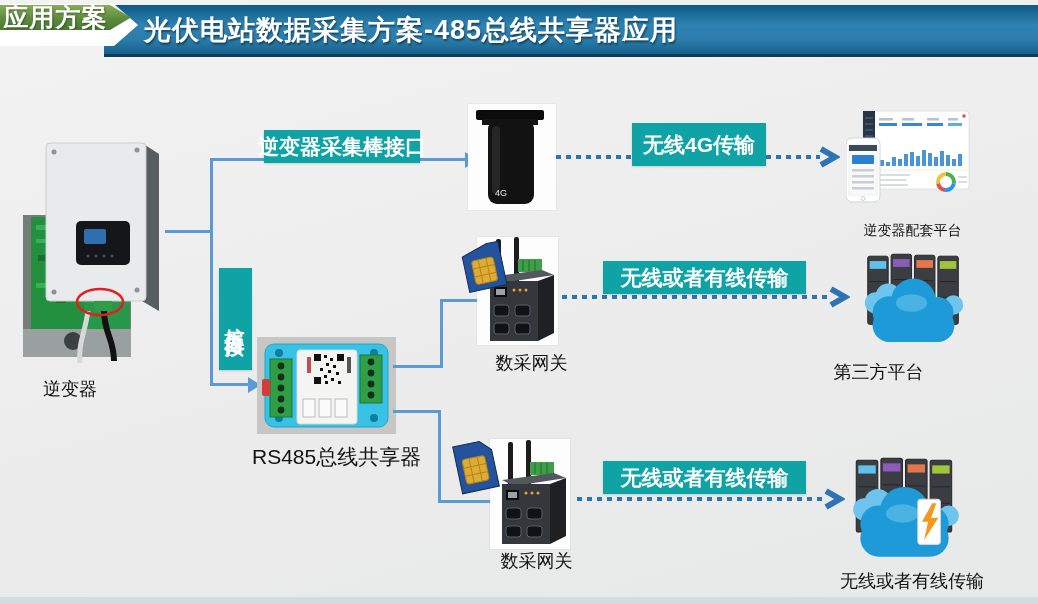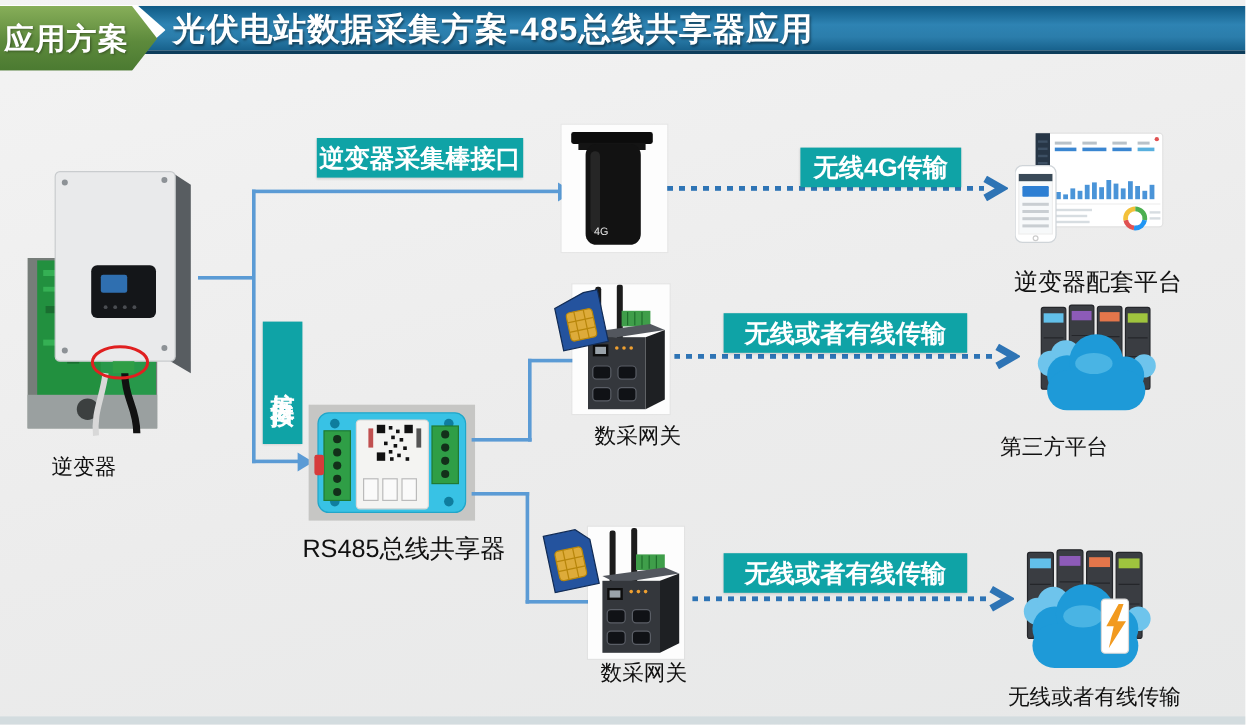--- a/index.html
+++ b/index.html
@@ -2,29 +2,29 @@
 <html><head>
 <meta charset="utf-8">
 <style>
   html,body{margin:0;padding:0;}
   body{font-family:"Liberation Sans","DejaVu Sans",sans-serif;}
   #stage{position:relative;width:1038px;height:604px;overflow:hidden;
          background:linear-gradient(165deg,#f3f3f3 0%,#ececec 55%,#e7e8e8 100%);}
   .abs{position:absolute;}
 
   
-  .banner{left:104px;top:5px;width:934px;height:40px;
+  .banner{left:104px;top:5px;width:934px;height:52px;
           background:linear-gradient(180deg,#0f5a85 0%,#2e83b3 42%,#2b7dab 70%,#17618c 100%);
           border-bottom:3px solid #0d3d5b;
           display:flex;align-items:center;padding-left:40px;box-sizing:border-box;}
   .banner-title{color:#fff;font-size:27px;font-weight:bold;letter-spacing:1px;
           text-shadow:1px 2px 2px rgba(0,0,0,.45);white-space:nowrap;}
   .badge-outline{left:0;top:4px;width:138px;height:42px;background:#fff;
           clip-path:polygon(0 0,114px 0,138px 50%,114px 100%,0 100%);}
-  .badge{left:0;top:5px;width:131px;height:54px;
+  .badge{left:0;top:5px;width:131px;height:25px;
           background:linear-gradient(180deg,#87ae59 0%,#5d8a3c 55%,#4b7a31 100%);
           clip-path:polygon(0 0,110px 0,131px 50%,110px 100%,0 100%);
           display:flex;align-items:center;justify-content:center;
           padding-right:20px;box-sizing:border-box;}
   .badge span{color:#fff;font-size:25px;font-weight:bold;letter-spacing:1px;
           text-shadow:1px 1px 2px rgba(0,0,0,.35);}
 
   
   .teal{background:#0fa3a6;color:#fff;font-weight:bold;font-size:21px;
         display:flex;align-items:center;justify-content:center;white-space:nowrap;
@@ -86,37 +86,37 @@
   </svg>
   <div class="abs cap" style="left:20px;top:377px;width:100px">逆变器</div>
 
   <div class="abs hline" style="left:165px;top:230px;width:47px"></div>
   <div class="abs vline" style="left:210px;top:158px;height:228px"></div>
   <div class="abs hline" style="left:210px;top:158px;width:257px"></div>
   <div class="abs arrow-r" style="left:465px;top:152px"></div>
   <div class="abs hline" style="left:210px;top:383px;width:40px"></div>
   <div class="abs arrow-r" style="left:248px;top:377px"></div>
 
-  <div class="abs teal" style="left:264px;top:115px;width:172px;height:33px">逆变器采集棒接口</div>
+  <div class="abs teal" style="left:264px;top:130px;width:156px;height:33px">逆变器采集棒接口</div>
   <div class="abs teal vert" style="left:219px;top:268px;width:33px;height:102px">扩展接口</div>
 
   <div class="abs photo" style="left:468px;top:104px;width:88px;height:106px"></div>
   <svg class="abs" style="left:468px;top:104px" width="88" height="106" viewBox="0 0 88 106">
     <rect x="8" y="6" width="68" height="10" rx="2" fill="#0c0c0c"></rect>
     <rect x="14" y="15" width="56" height="6" fill="#141414"></rect>
     <rect x="20" y="16" width="46" height="84" rx="9" fill="#121212"></rect>
     <rect x="24" y="22" width="8" height="68" rx="4" fill="#262626"></rect>
     <text x="27" y="92" font-size="9" fill="#e8e8e8">4G</text>
   </svg>
 
   <div class="abs dots" style="left:556px;top:155px;width:264px"></div>
   <svg class="abs" style="left:818px;top:146px" width="22" height="22" viewBox="0 0 22 22">
     <path d="M3 3 L17 11 L3 19" fill="none" stroke="#2e74b5" stroke-width="6"></path>
   </svg>
-  <div class="abs teal" style="left:667px;top:123px;width:134px;height:33px">无线4G传输</div>
+  <div class="abs teal" style="left:632px;top:123px;width:134px;height:43px">无线4G传输</div>
 
   <svg class="abs" style="left:846px;top:108px" width="130" height="96" viewBox="0 0 130 96">
     <rect x="17" y="3" width="106" height="78" rx="3" fill="#ffffff" stroke="#e2e2e2"></rect>
     <rect x="17" y="3" width="12" height="78" fill="#273646"></rect>
     <rect x="19" y="9" width="8" height="2" fill="#3c4f63"></rect>
       <rect x="19" y="15" width="8" height="2" fill="#3c4f63"></rect>
     <rect x="19" y="21" width="8" height="2" fill="#3c4f63"></rect>
       <rect x="19" y="27" width="8" height="2" fill="#3c4f63"></rect>
     <circle cx="118" cy="8" r="1.8" fill="#e05252"></circle>
     <rect x="33" y="10" width="14" height="2.5" fill="#b9c2c9"></rect>
@@ -158,21 +158,21 @@
     <rect x="0" y="30" width="34" height="64" rx="6" fill="#ffffff" stroke="#cfd4d8"></rect>
     <rect x="3" y="37" width="28" height="50" fill="#f7f9fa" stroke="#eeeeee"></rect>
     <rect x="3" y="37" width="28" height="6" fill="#3a4a58"></rect>
     <rect x="6" y="47" width="22" height="9" rx="1" fill="#2d7fd3"></rect>
     <rect x="6" y="61" width="22" height="2.5" fill="#c9ced2"></rect>
       <rect x="6" y="67" width="22" height="2.5" fill="#c9ced2"></rect>
     <rect x="6" y="73" width="22" height="2.5" fill="#c9ced2"></rect>
       <rect x="6" y="79" width="22" height="2.5" fill="#c9ced2"></rect>
     <circle cx="17" cy="90.5" r="2" fill="none" stroke="#cccccc"></circle>
   </svg>
-  <div class="abs cap" style="left:845px;top:222px;width:135px;font-size:20px">逆变器配套平台</div>
+  <div class="abs cap" style="left:845px;top:222px;width:135px;font-size:14px">逆变器配套平台</div>
 
   <svg class="abs" style="left:257px;top:337px" width="139" height="97" viewBox="0 0 139 97">
     <rect x="0" y="0" width="139" height="97" fill="#c6c6c4"></rect>
     <rect x="8" y="7" width="123" height="83" rx="9" fill="#38c2e5" stroke="#21a6c9"></rect>
     <circle cx="22" cy="16" r="4" fill="#0f7d9e"></circle>
       <circle cx="117" cy="16" r="4" fill="#0f7d9e"></circle>
     <circle cx="22" cy="81" r="4" fill="#0f7d9e"></circle>
       <circle cx="117" cy="81" r="4" fill="#0f7d9e"></circle>
     <rect x="13" y="22" width="22" height="58" fill="#2f9e46" stroke="#1f7a33"></rect>
     <circle cx="24" cy="29" r="3.4" fill="#13301a"></circle>

